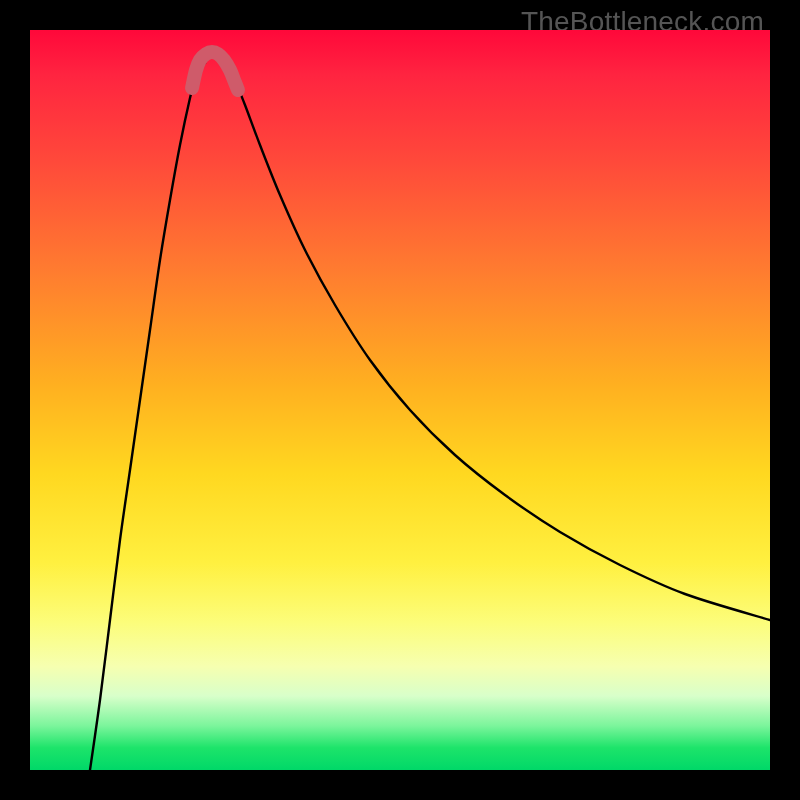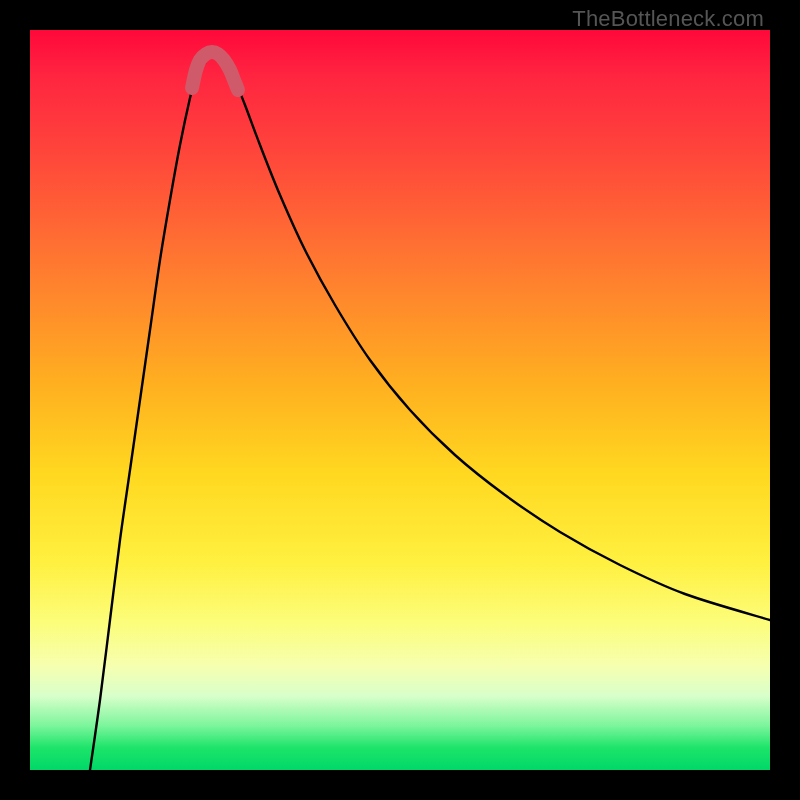--- a/index.html
+++ b/index.html
@@ -32,21 +32,21 @@
       #7cf59c 94%,
       #1de46a 97%,
       #00d868 100%
     );
   }
   .watermark {
     position: absolute;
     top: 6px;
     right: 36px;
     color: #555;
-    font-size: 22px;
+    font-size: 28px;
     font-weight: 500;
     letter-spacing: 0.2px;
   }
   svg.plot {
     position: absolute;
     left: 0;
     top: 0;
     width: 740px;
     height: 740px;
   }

